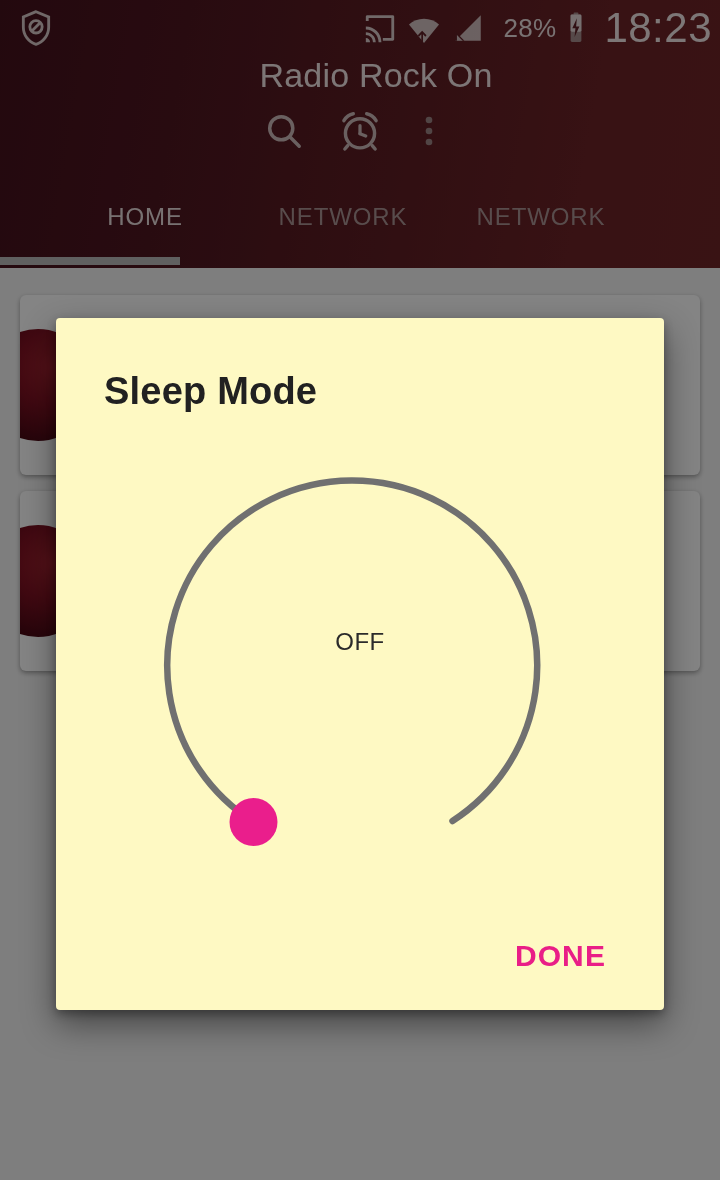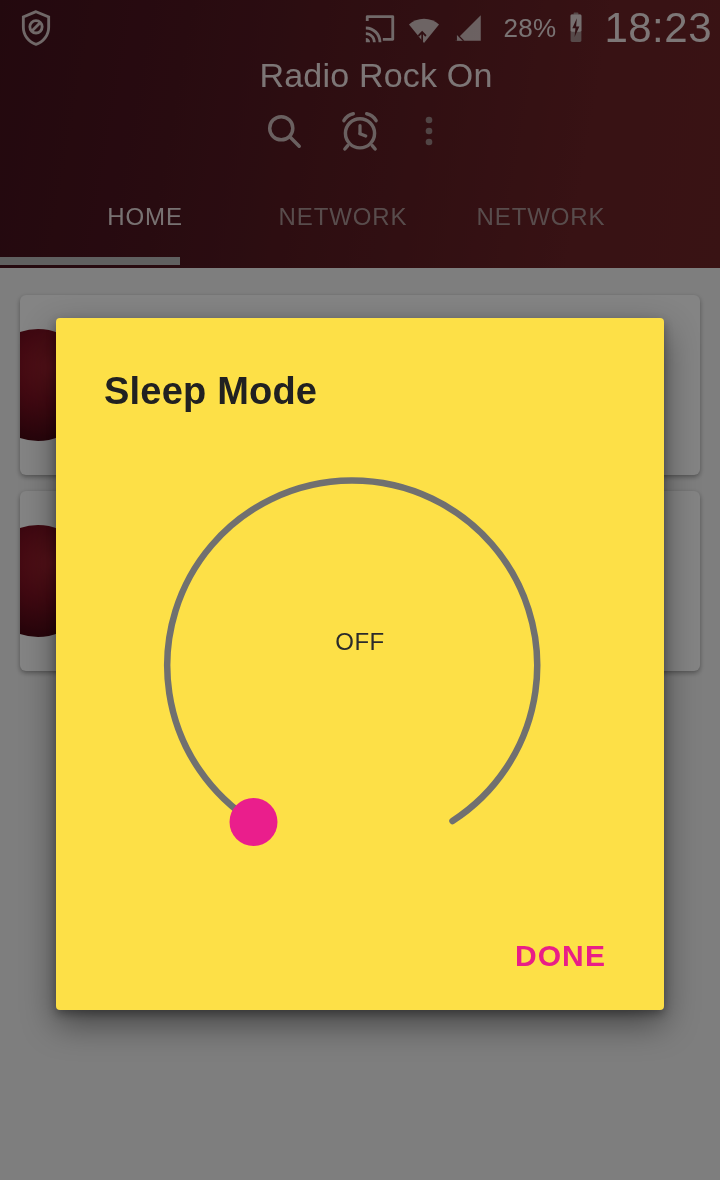--- a/index.html
+++ b/index.html
@@ -100,21 +100,21 @@
   
   #scrim {
     position:absolute; inset:0;
     background:rgba(0,0,0,0.48);
   }
 
   
   #dialog {
     position:absolute; left:56px; top:318px;
     width:608px; height:692px;
-    background:#fde047; border-radius:4px;
+    background:#fef9c3; border-radius:4px;
     box-shadow:0 14px 34px rgba(0,0,0,0.45), 0 4px 10px rgba(0,0,0,0.3);
   }
   #dialog-title {
     position:absolute; left:48px; top:52px;
     font-size:38px; font-weight:bold; color:#212121;
     letter-spacing:0.2px;
   }
   #dial-wrap {
     position:absolute; left:104px; top:142px;
     width:400px; height:400px;

